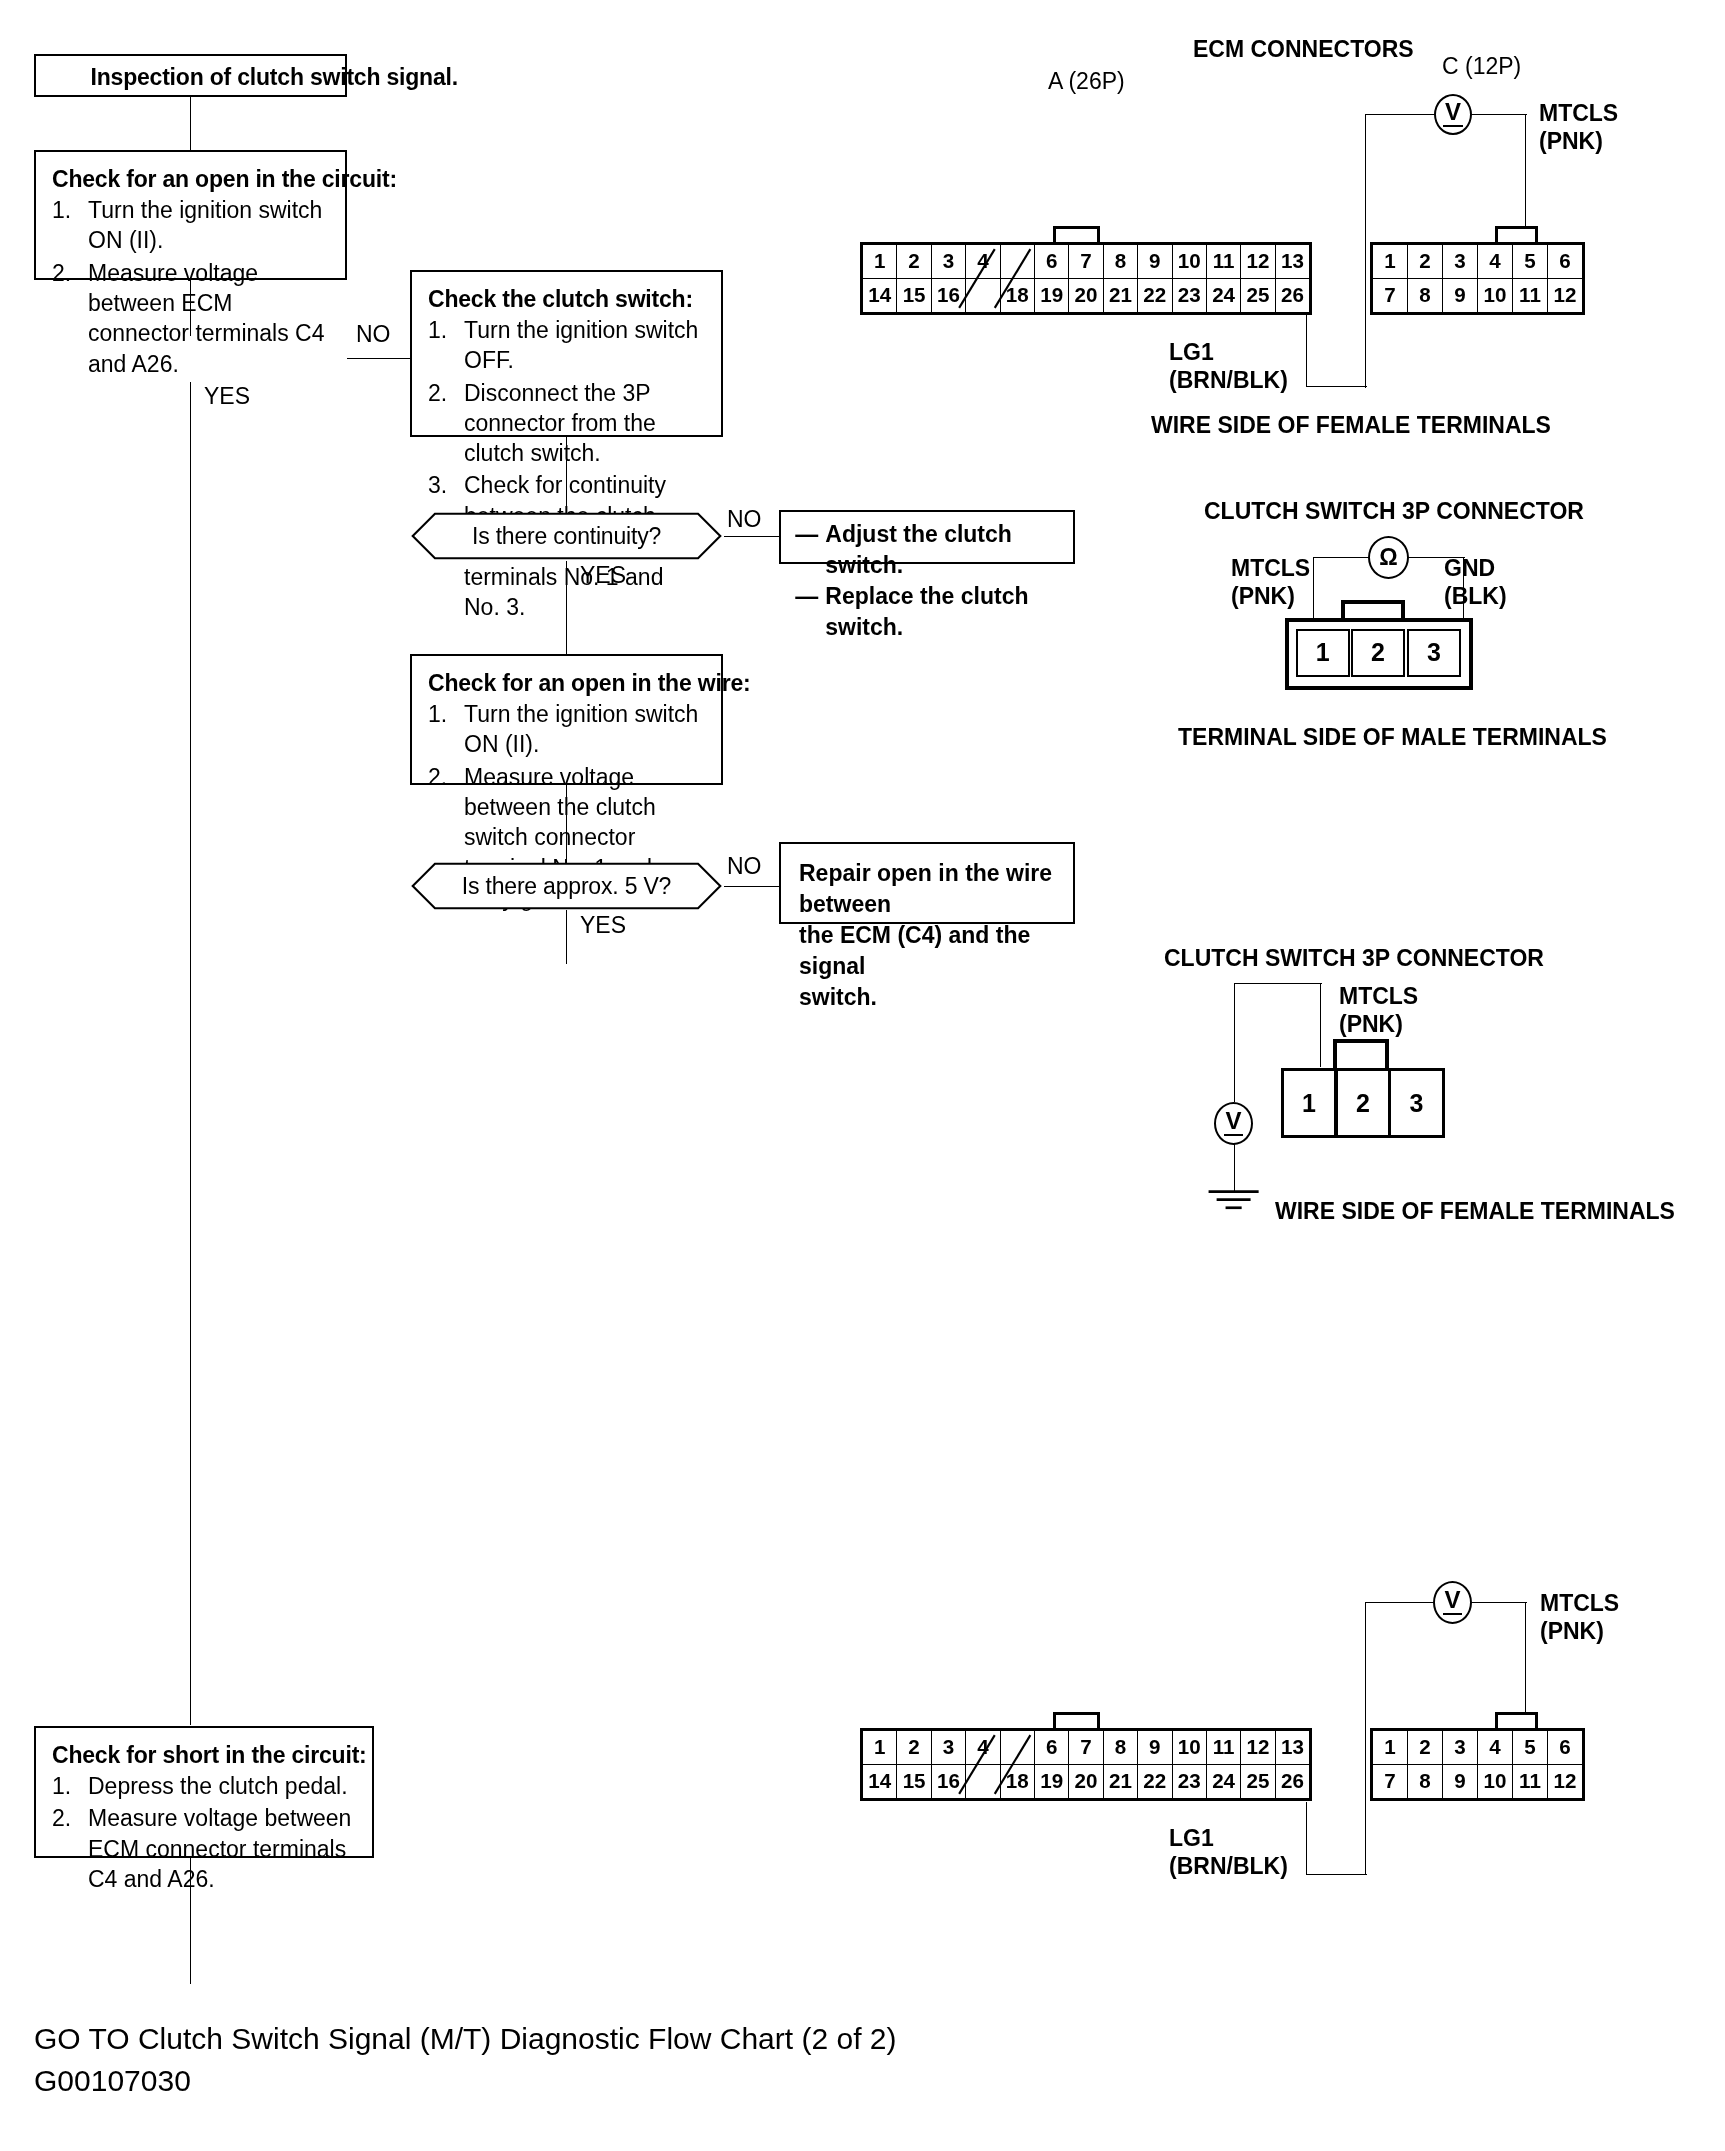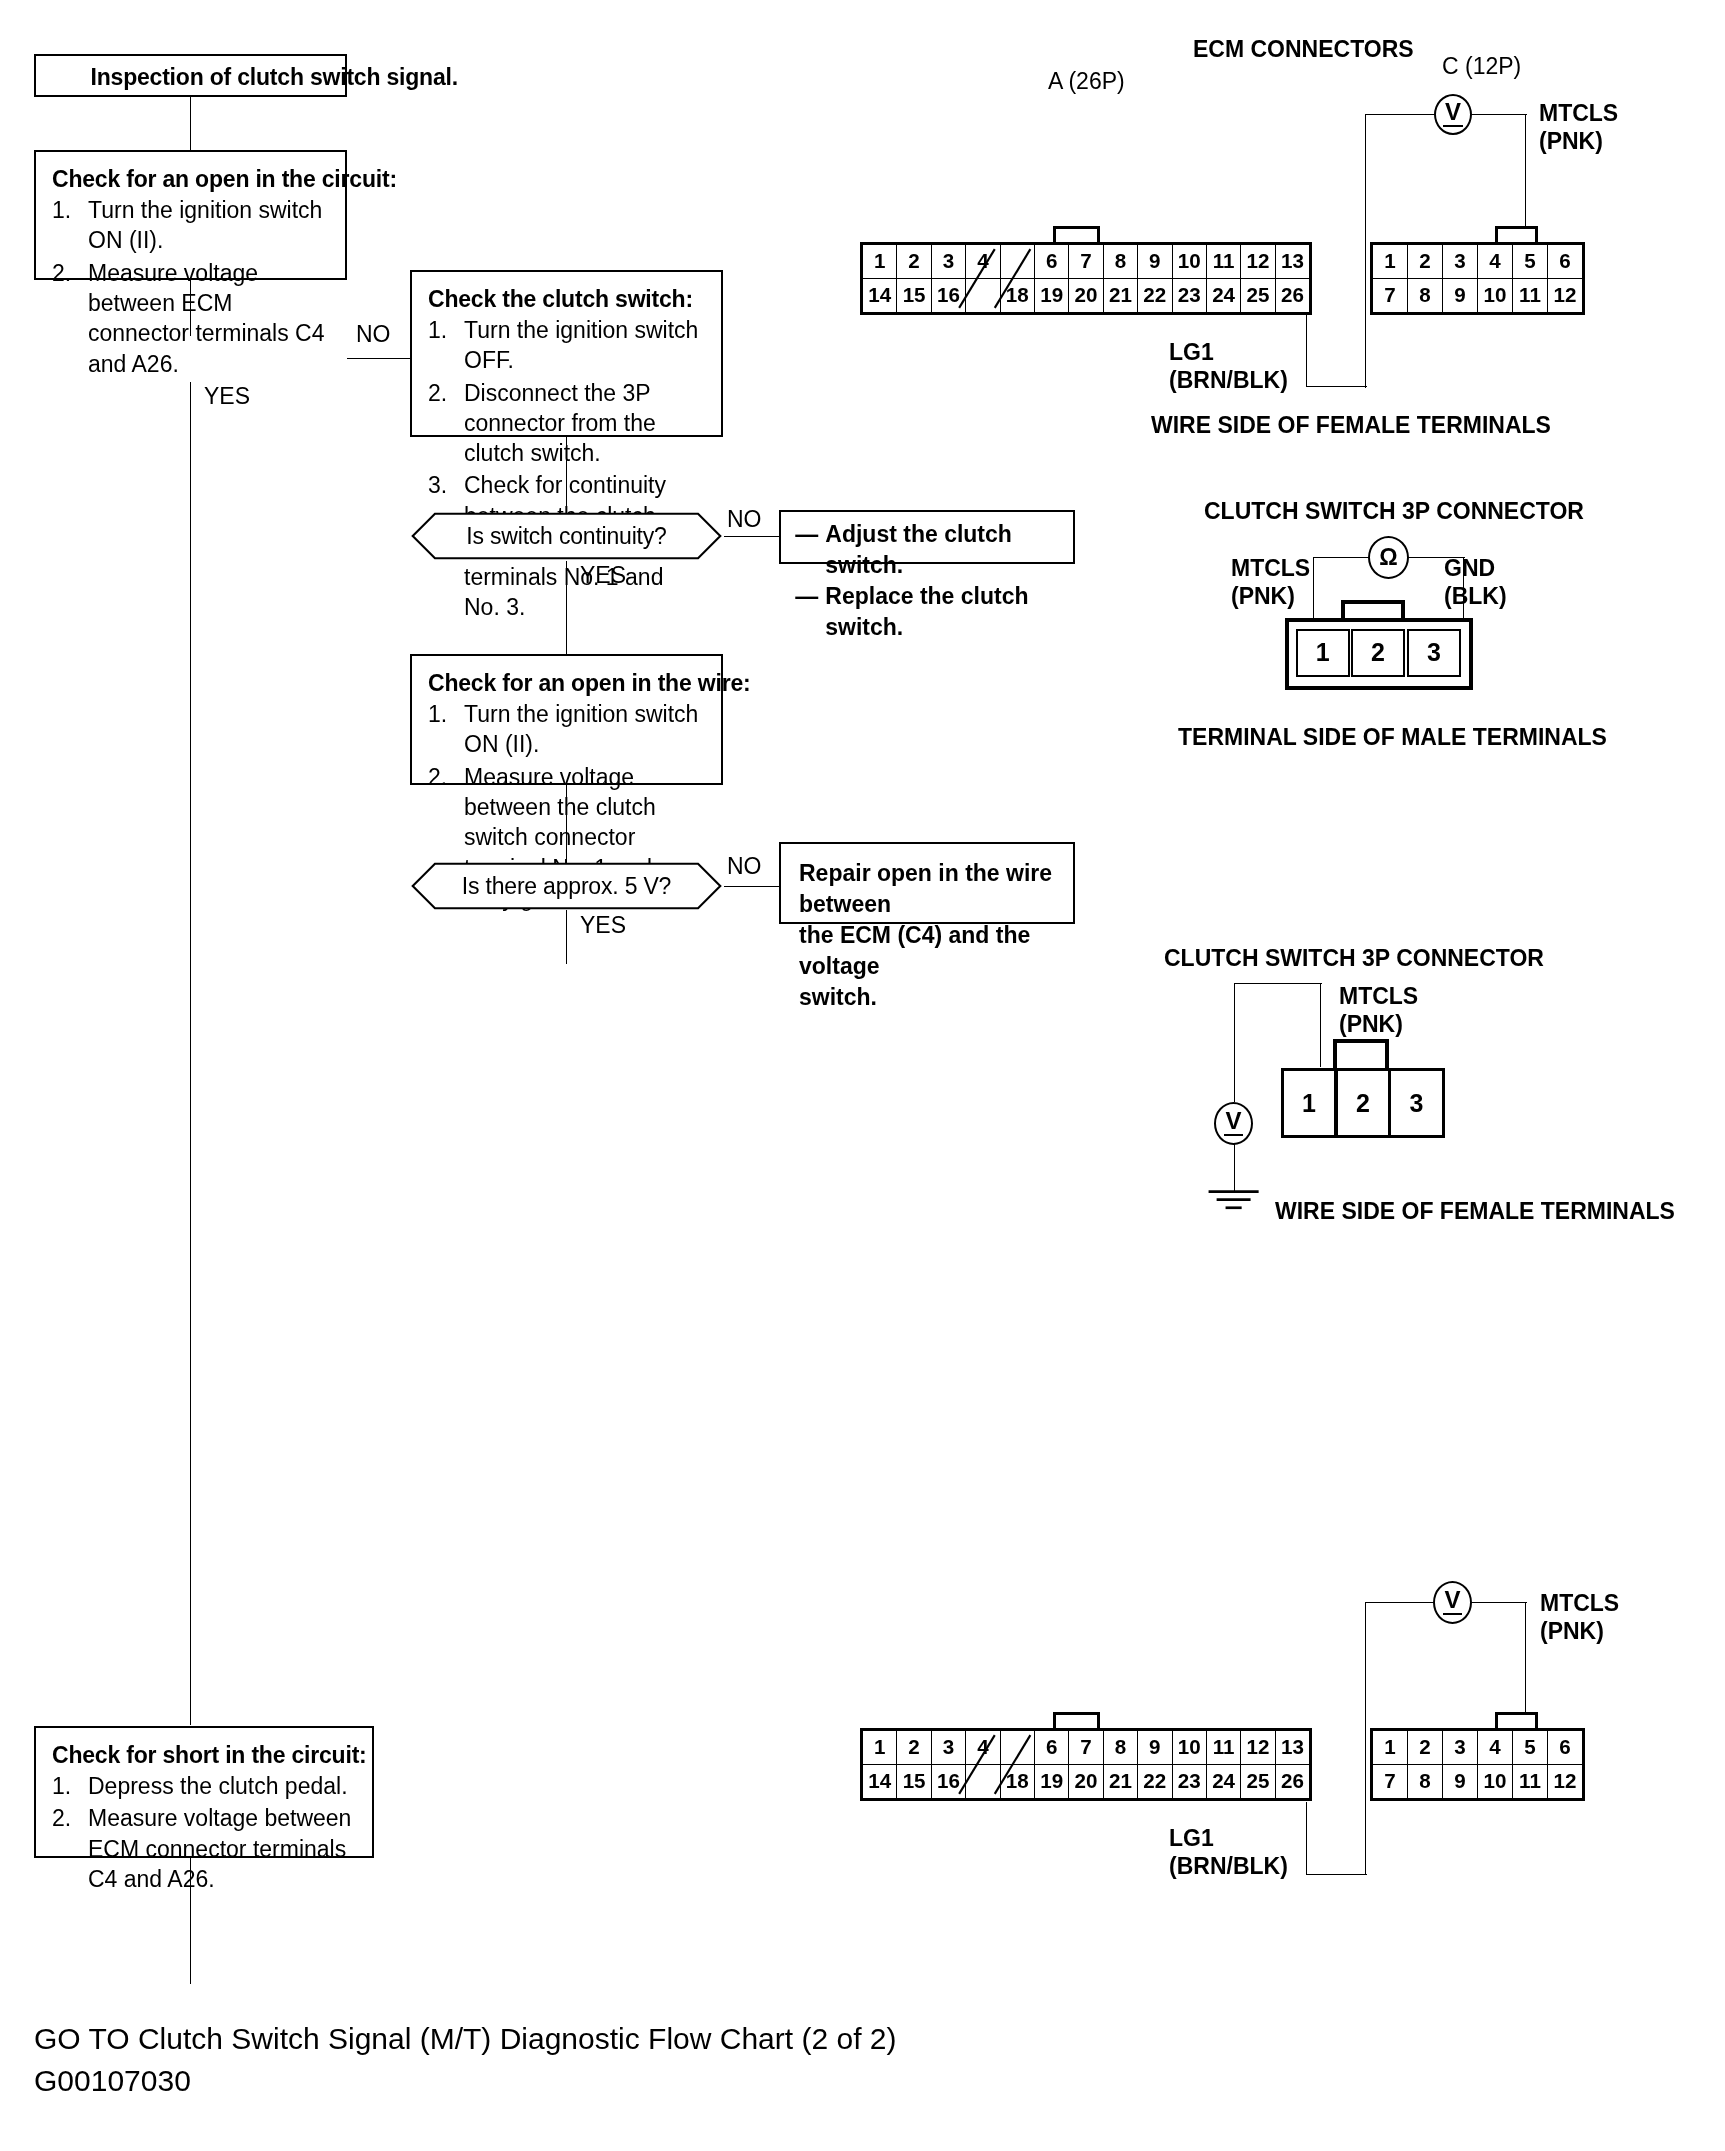--- a/index.html
+++ b/index.html
@@ -245,21 +245,21 @@
       </ul>
     </div>
   </div>
 
   <div class="vline" style="left:566px;top:437px;height:75px;"></div>
 
   <div class="decision" style="left:410px;top:512px;width:313px;height:48px;">
     <svg width="313" height="48" viewBox="0 0 350 54">
       <polygon points="27,2 323,2 348,27 323,52 27,52 2,27" fill="#fff" stroke="#000" stroke-width="2.4"></polygon>
     </svg>
-    <div class="dtext">Is switch continuity?</div>
+    <div class="dtext">Is there continuity?</div>
   </div>
 
   <div class="hline" style="left:724px;top:536px;width:57px;"></div>
   <div class="lbl" style="left:727px;top:506px;">NO</div>
   <div class="lbl" style="left:580px;top:562px;">YES</div>
   <div class="vline" style="left:566px;top:561px;height:93px;"></div>
 
   <div class="bbox" style="left:779px;top:510px;width:296px;height:54px;">
     <div class="inner" style="padding:7.2px 14.3px;">
       <div class="dashline">
@@ -299,21 +299,21 @@
   </div>
 
   <div class="hline" style="left:724px;top:886px;width:57px;"></div>
   <div class="lbl" style="left:727px;top:853px;">NO</div>
   <div class="lbl" style="left:580px;top:912px;">YES</div>
   <div class="vline" style="left:566px;top:910px;height:54px;"></div>
 
   <div class="bbox" style="left:779px;top:842px;width:296px;height:82px;">
     <div class="inner">
       <div>Repair open in the wire between</div>
-      <div>the ECM (C4) and the voltage</div>
+      <div>the ECM (C4) and the signal</div>
       <div>switch.</div>
     </div>
   </div>
 
 
   <div class="hdg" style="left:1193px;top:36px;">ECM CONNECTORS</div>
   <div class="hdg" style="left:1048px;top:68px;font-weight:normal;">A (26P)</div>
   <div class="hdg" style="left:1442px;top:53px;font-weight:normal;">C (12P)</div>
 
   <div class="meter" style="left:1434px;top:94px;width:38px;height:41px;">

